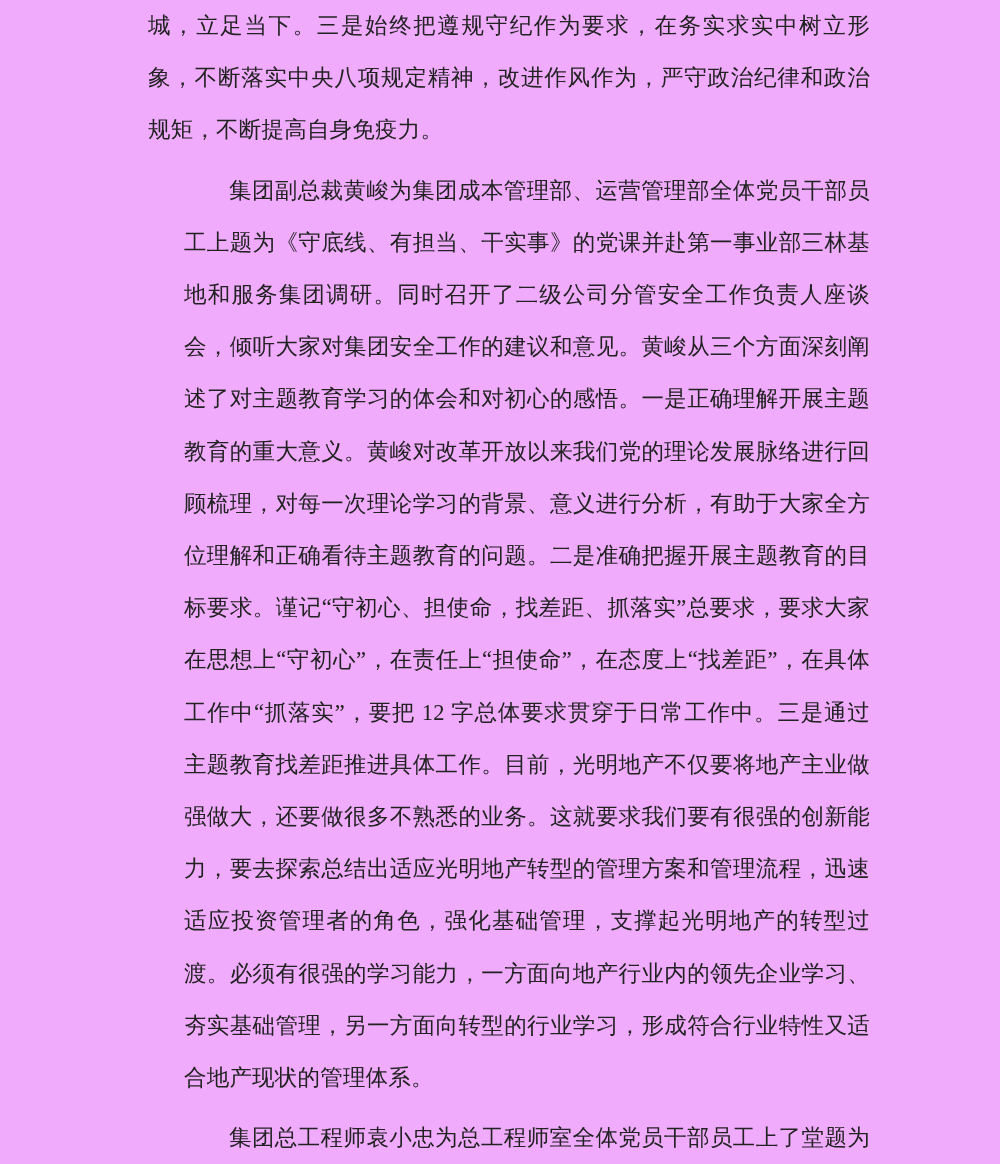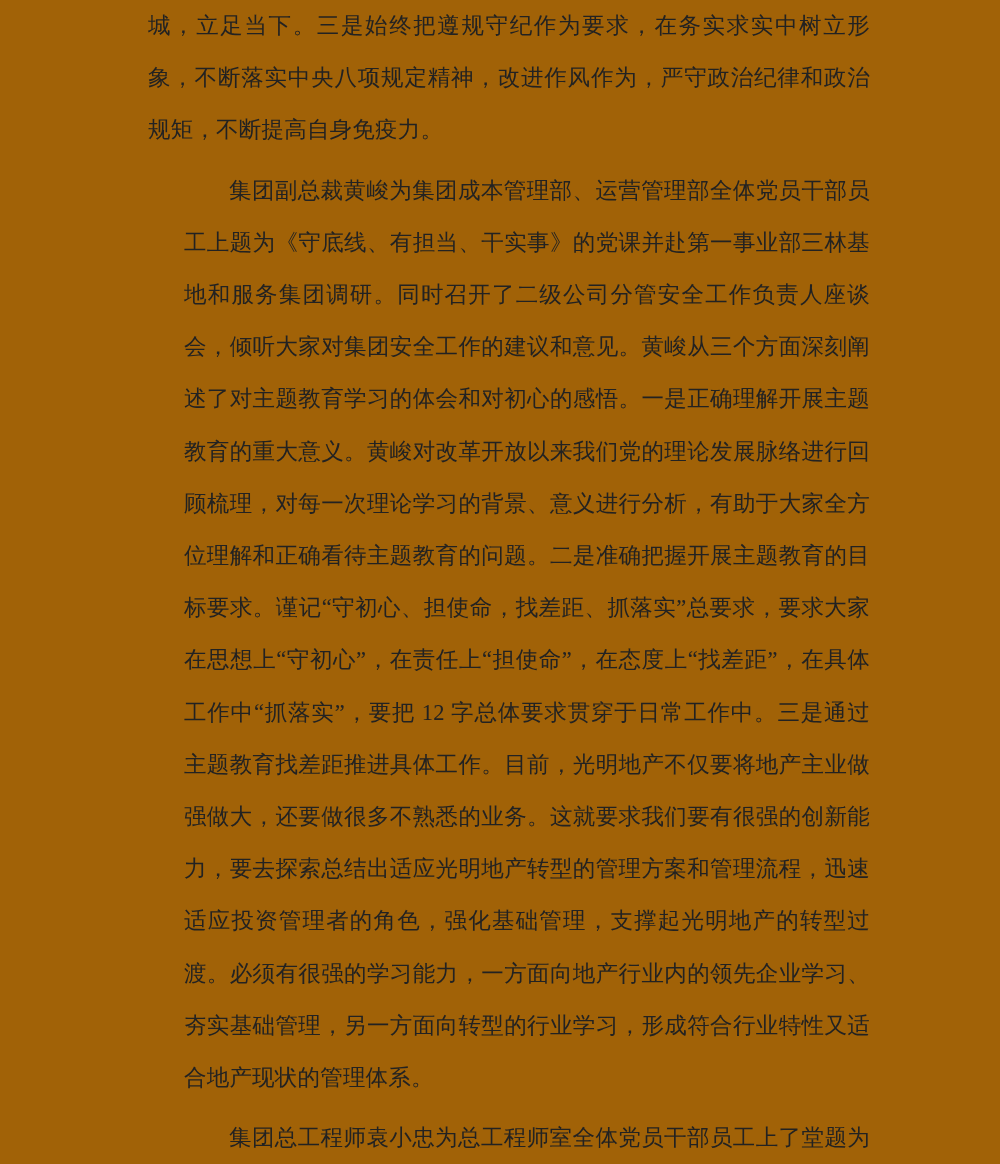--- a/index.html
+++ b/index.html
@@ -11,21 +11,21 @@
     width: 1000px;
     height: 1164px;
     overflow: hidden;
     position: relative;
   }
   .page {
     box-sizing: border-box;
     width: 1000px;
     height: 1164px;
     padding: 0 130px 0 148px;
-    background: #a16207;
+    background: #f0abfc;
   }
   .para {
     font-family: "Liberation Serif", "DejaVu Serif", serif;
     font-size: 22.5px;
     line-height: 52.2px;
     color: #222222;
     margin: 0;
     text-align: justify;
     text-justify: inter-ideograph;
     letter-spacing: 0.2px;

